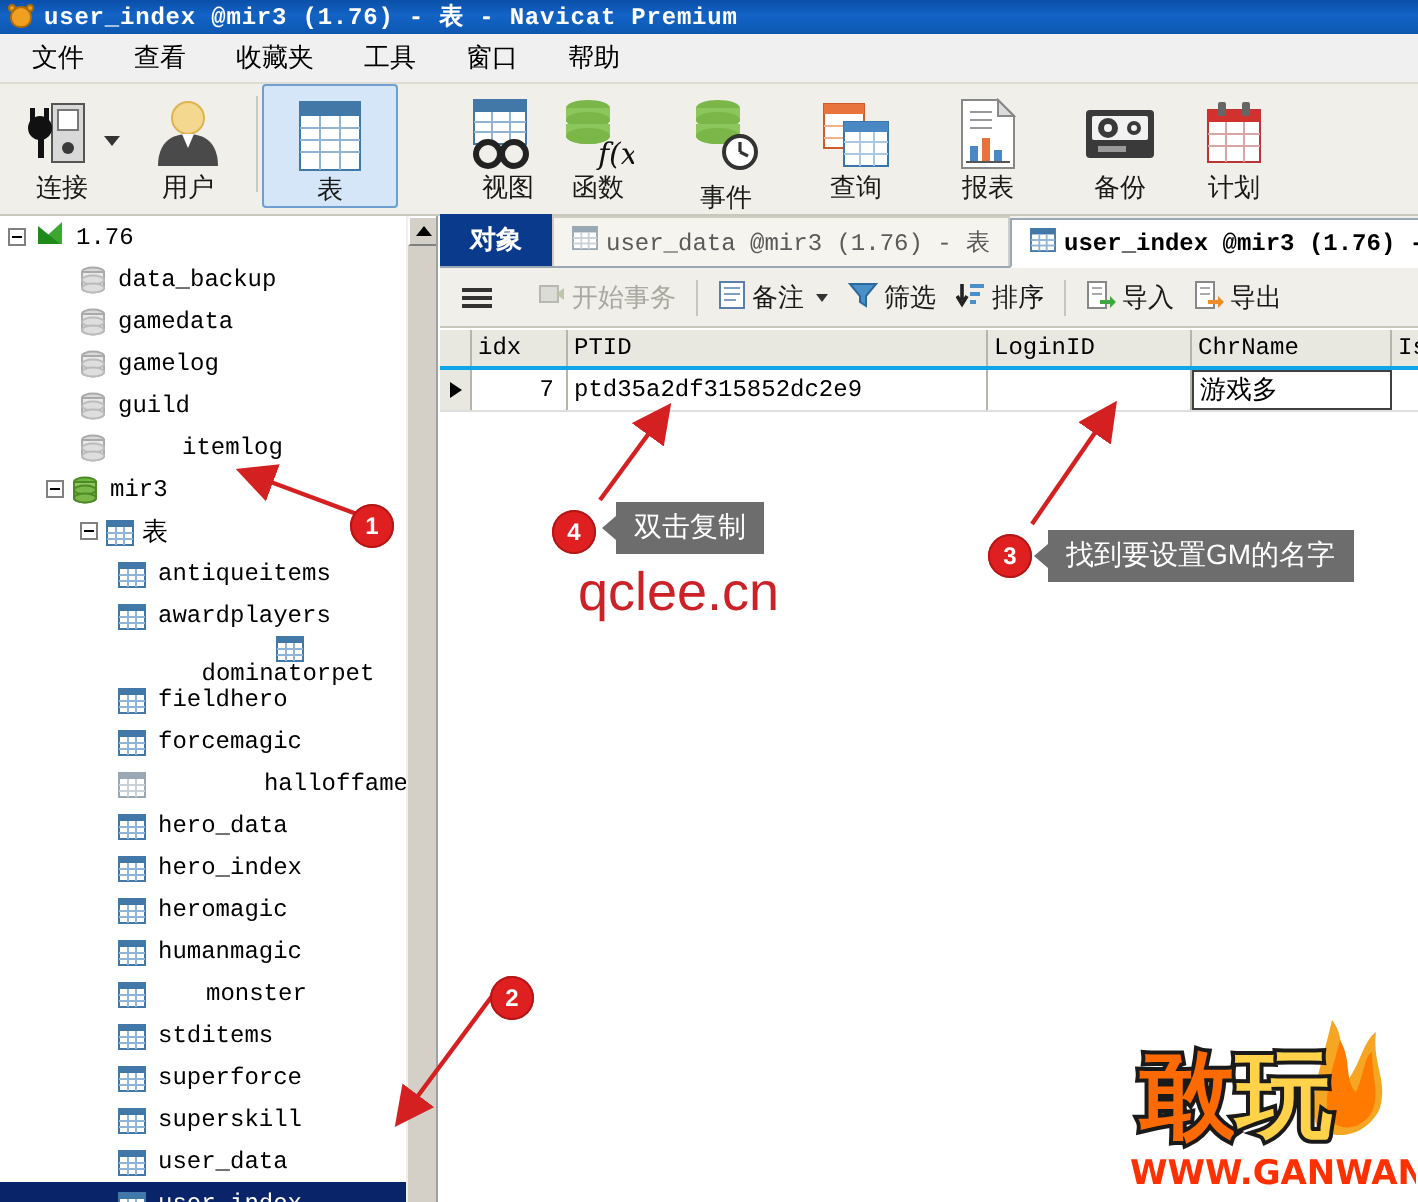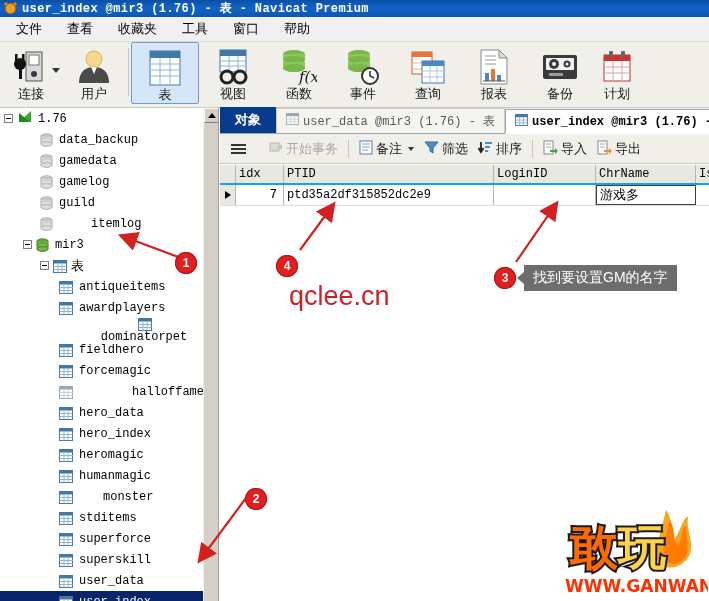--- a/index.html
+++ b/index.html
@@ -273,21 +273,21 @@
               <line x1="1" y1="20" x2="31" y2="20"></line>
             <line x1="1" y1="26" x2="31" y2="26"></line>
             <line x1="11" y1="8" x2="11" y2="35"></line>
               <line x1="21" y1="8" x2="21" y2="35"></line>
           </g>
         </svg>
       </span>
       <span class="lbl">表</span>
     </div>
 
-    <div class="tool" style="width:68px;">
+    <div class="tool" style="width:68px;align-items:flex-end;">
       <span class="glyph">
         <svg width="34" height="36" viewBox="0 0 34 36">
           <rect x="4" y="1" width="26" height="22" fill="#fff" stroke="#4178a8"></rect>
           <rect x="4" y="1" width="26" height="6" fill="#4178a8"></rect>
           <g stroke="#8fb4d6" fill="none">
             <line x1="4" y1="12" x2="30" y2="12"></line>
               <line x1="4" y1="17" x2="30" y2="17"></line>
             <line x1="13" y1="7" x2="13" y2="23"></line>
               <line x1="22" y1="7" x2="22" y2="23"></line>
           </g>
@@ -306,21 +306,21 @@
           <path d="M2 5 v6 a11 4 0 0 0 22 0 V5 Z" fill="#8cc65c"></path>
           <ellipse cx="13" cy="11" rx="11" ry="4" fill="#7ab648"></ellipse>
           <path d="M2 13 v6 a11 4 0 0 0 22 0 V13 Z" fill="#8cc65c"></path>
           <ellipse cx="13" cy="19" rx="11" ry="4" fill="#7ab648"></ellipse>
           <text x="18" y="33" font-family="DejaVu Serif, serif" font-style="italic" font-size="15" fill="#111">f(x)</text>
         </svg>
       </span>
       <span class="lbl">函数</span>
     </div>
 
-    <div class="tool" style="width:64px;">
+    <div class="tool" style="width:64px;justify-content:space-between;">
       <span class="glyph">
         <svg width="36" height="36" viewBox="0 0 36 36">
           <ellipse cx="14" cy="5" rx="11" ry="4" fill="#7ab648"></ellipse>
           <path d="M3 5 v6 a11 4 0 0 0 22 0 V5 Z" fill="#8cc65c"></path>
           <ellipse cx="14" cy="11" rx="11" ry="4" fill="#7ab648"></ellipse>
           <path d="M3 13 v6 a11 4 0 0 0 22 0 V13 Z" fill="#8cc65c"></path>
           <ellipse cx="14" cy="19" rx="11" ry="4" fill="#7ab648"></ellipse>
           <circle cx="25" cy="27" r="8" fill="#fff" stroke="#333" stroke-width="2"></circle>
           <line x1="25" y1="27" x2="25" y2="22" stroke="#333" stroke-width="1.6"></line>
           <line x1="25" y1="27" x2="29" y2="29" stroke="#333" stroke-width="1.6"></line>
@@ -912,20 +912,23 @@
   <div class="badge" style="left:245px;top:488px;">
     <span>2</span>
   </div>
   <div class="badge" style="left:494px;top:267px;">
     <span>3</span>
   </div>
   <div class="badge" style="left:276px;top:255px;">
     <span>4</span>
   </div>
 
+  <div class="callout" style="left:308px;top:251px;">
+    <span>双击复制</span>
+  </div>
   <div class="callout" style="left:524px;top:265px;">
     <span>找到要设置GM的名字</span>
   </div>
 
   <div class="wm-text" style="left:289px;top:281px;">
     <span>qclee.cn</span>
   </div>
 
   <div class="logo">
     <svg width="146" height="97" viewBox="0 0 146 97">

